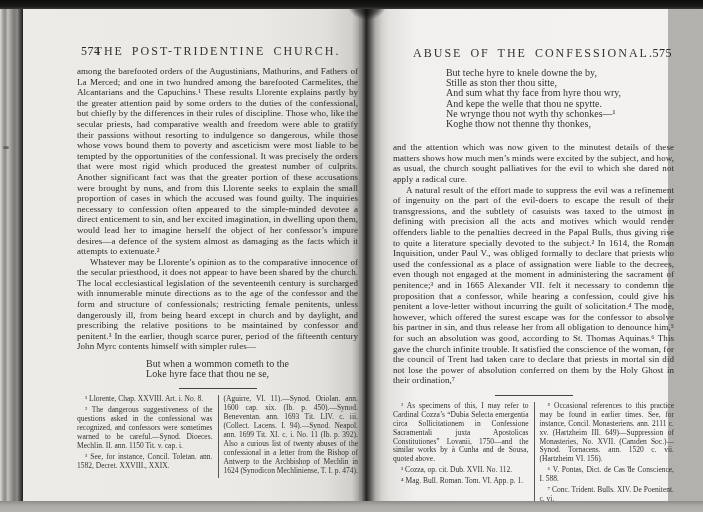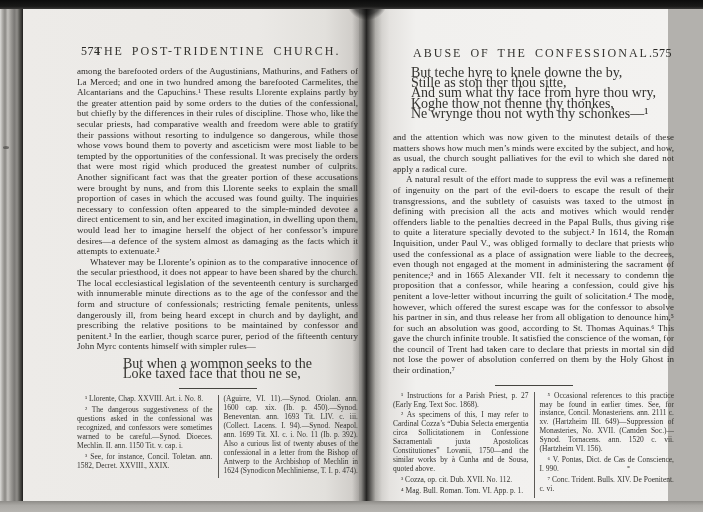--- a/index.html
+++ b/index.html
@@ -41,21 +41,21 @@
   .pagenum { position:absolute; top:0; font-size:12px; letter-spacing:.5px; }
   .pagenum.at-left { left:4px; }
   .pagenum.at-right { right:2px; }
   .running-head { display:block; text-align:center; font-size:12px; letter-spacing:2px; word-spacing:3px; color:#34332f; }
 
   
   .bodytext p { margin:0; font-size:9px; line-height:10.6px; text-align:justify; letter-spacing:.05px; }
   .bodytext p.indent { text-indent:13px; }
 
   
-  .verse { display:table; margin:7px auto 6px auto; text-align:left; font-size:14px; line-height:10.2px; color:#34332f; }
+  .verse { display:table; margin:7px auto 6px auto; text-align:left; font-size:10px; line-height:10.2px; color:#34332f; }
   .page.right .verse { margin-top:5px; margin-bottom:13px; }
 
   
   .fnrule { width:78px; height:0; border-top:1px solid #45443f; margin:9px auto 6px auto; }
   .footnotes { display:flex; font-size:7.5px; line-height:8.9px; text-align:justify; color:#33322e; }
   .fncol { width:50%; box-sizing:border-box; }
   .fncol.second { border-left:1px solid #5b5955; padding-left:5px; }
   .fncol { padding-right:5px; }
   .fncol.second { padding-right:0; }
   .fncol p { margin:0 0 2px 0; text-indent:8px; }
@@ -70,22 +70,22 @@
     <div class="content">
       <div class="pagehead">
         <span class="pagenum at-left">574</span>
         <span class="running-head">THE POST-TRIDENTINE CHURCH.</span>
       </div>
       <div class="bodytext">
         <p>among the barefooted orders of the Augustinians, Mathurins, and Fathers of La Merced; and one in two hundred among the barefooted Carmelites, the Alcantarians and the Capuchins.¹ These results Llorente explains partly by the greater attention paid by some orders to the duties of the confessional, but chiefly by the differences in their rules of discipline. Those who, like the secular priests, had comparative wealth and freedom were able to gratify their passions without resorting to indulgence so dangerous, while those whose vows bound them to poverty and asceticism were most liable to be tempted by the opportunities of the confessional. It was precisely the orders that were most rigid which produced the greatest number of culprits. Another significant fact was that the greater portion of these accusations were brought by nuns, and from this Llorente seeks to explain the small proportion of cases in which the accused was found guilty. The inquiries necessary to confession often appeared to the simple-minded devotee a direct enticement to sin, and her excited imagination, in dwelling upon them, would lead her to imagine herself the object of her confessor’s impure desires—a defence of the system almost as damaging as the facts which it attempts to extenuate.²</p>
         <p class="indent">Whatever may be Llorente’s opinion as to the comparative innocence of the secular priesthood, it does not appear to have been shared by the church. The local ecclesiastical legislation of the seventeenth century is surcharged with innumerable minute directions as to the age of the confessor and the form and structure of confessionals; restricting female penitents, unless dangerously ill, from being heard except in church and by daylight, and prescribing the relative positions to be maintained by confessor and penitent.³ In the earlier, though scarce purer, period of the fifteenth century John Myrc contents himself with simpler rules—</p>
       </div>
       <div class="verse">
-        <div>But when a wommon seeks to the</div>
-        <div>Loke taxed face that thou ne se,</div>
+        <div>But when a wommon cometh to the</div>
+        <div>Loke hyre face that thou ne se,</div>
       </div>
       <div class="fnrule"></div>
       <div class="footnotes">
         <div class="fncol">
           <p>¹ Llorente, Chap. XXVIII. Art. i. No. 8.</p>
           <p>² The dangerous suggestiveness of the questions asked in the confessional was recognized, and confessors were sometimes warned to be careful.—Synod. Dioeces. Mechlin. II. ann. 1150 Tit. v. cap. i.</p>
           <p>³ See, for instance, Concil. Toletan. ann. 1582, Decret. XXVIII., XXIX.</p>
         </div>
         <div class="fncol second">
           <p class="no-indent">(Aguirre, VI. 11).—Synod. Oriolan. ann. 1600 cap. xix. (Ib. p. 450).—Synod. Beneventan. ann. 1693 Tit. LIV. c. iii. (Collect. Lacens. I. 94).—Synod. Neapol. ann. 1699 Tit. XI. c. i. No. 11 (Ib. p. 392). Also a curious list of twenty abuses of the confessional in a letter from the Bishop of Antwerp to the Archbishop of Mechlin in 1624 (Synodicon Mechliniense, T. I. p. 474).</p>
@@ -97,38 +97,38 @@
   <div class="page right">
     <div class="content">
       <div class="pagehead">
         <span class="running-head">ABUSE OF THE CONFESSIONAL.</span>
         <span class="pagenum at-right">575</span>
       </div>
       <div class="verse">
         <div>But teche hyre to knele downe the by,</div>
         <div>Stille as ston ther thou sitte,</div>
         <div>And sum what thy face from hyre thou wry,</div>
+        <div>And kepe the welle that thou ne spytte.</div>
+        <div>Ne wrynge thou not wyth thy schonkes—¹</div>
         <div>Koghe thow not thenne thy thonkes,</div>
-        <div>Ne wrynge thou not wyth thy schonkes—¹</div>
       </div>
       <div class="bodytext">
         <p>and the attention which was now given to the minutest details of these matters shows how much men’s minds were excited by the subject, and how, as usual, the church sought palliatives for the evil to which she dared not apply a radical cure.</p>
         <p class="indent">A natural result of the effort made to suppress the evil was a refinement of ingenuity on the part of the evil-doers to escape the result of their transgressions, and the subtlety of casuists was taxed to the utmost in defining with precision all the acts and motives which would render offenders liable to the penalties decreed in the Papal Bulls, thus giving rise to quite a literature specially devoted to the subject.² In 1614, the Roman Inquisition, under Paul V., was obliged formally to declare that priests who used the confessional as a place of assignation were liable to the decrees, even though not engaged at the moment in administering the sacrament of penitence;³ and in 1665 Alexander VII. felt it necessary to condemn the proposition that a confessor, while hearing a confession, could give his penitent a love-letter without incurring the guilt of solicitation.⁴ The mode, however, which offered the surest escape was for the confessor to absolve his partner in sin, and thus release her from all obligation to denounce him,⁵ for such an absolution was good, according to St. Thomas Aquinas.⁶ This gave the church infinite trouble. It satisfied the conscience of the woman, for the council of Trent had taken care to declare that priests in mortal sin did not lose the power of absolution conferred on them by the Holy Ghost in their ordination,⁷</p>
       </div>
       <div class="fnrule"></div>
       <div class="footnotes">
         <div class="fncol">
-          <p>¹ Instructions for a Parish Priest, p. 27 (Early Eng. Text Soc. 1868).</p>
           <p>² As specimens of this, I may refer to Cardinal Cozza’s “Dubia Selecta emergentia circa Sollicitationem in Confessione Sacramentali juxta Apostolicas Constitutiones” Lovanii, 1750—and the similar works by à Cunha and de Sousa, quoted above.</p>
           <p>³ Cozza, op. cit. Dub. XVII. No. 112.</p>
           <p>⁴ Mag. Bull. Roman. Tom. VI. App. p. 1.</p>
         </div>
         <div class="fncol second">
           <p>⁵ Occasional references to this practice may be found in earlier times. See, for instance, Concil. Monasteriens. ann. 2111 c. xv. (Hartzheim III. 649)—Suppression of Monasteries, No. XVII. (Camden Soc.)—Synod. Tornacens. ann. 1520 c. vii. (Hartzheim VI. 156).</p>
-          <p>⁶ V. Pontas, Dict. de Cas de Conscience, I. 990.</p>
+          <p>⁶ V. Pontas, Dict. de Cas de Conscience, I. 588.</p>
           <p>⁷ Conc. Trident. Bulls. XIV. De Poenitent. c. vi.</p>
         </div>
       </div>
     </div>
   </div>
 
   <div class="fore-edge"></div>
   <div class="fore-edge-mark"></div>
   <div class="gutter"></div>
   <div class="gutter-top"></div>

